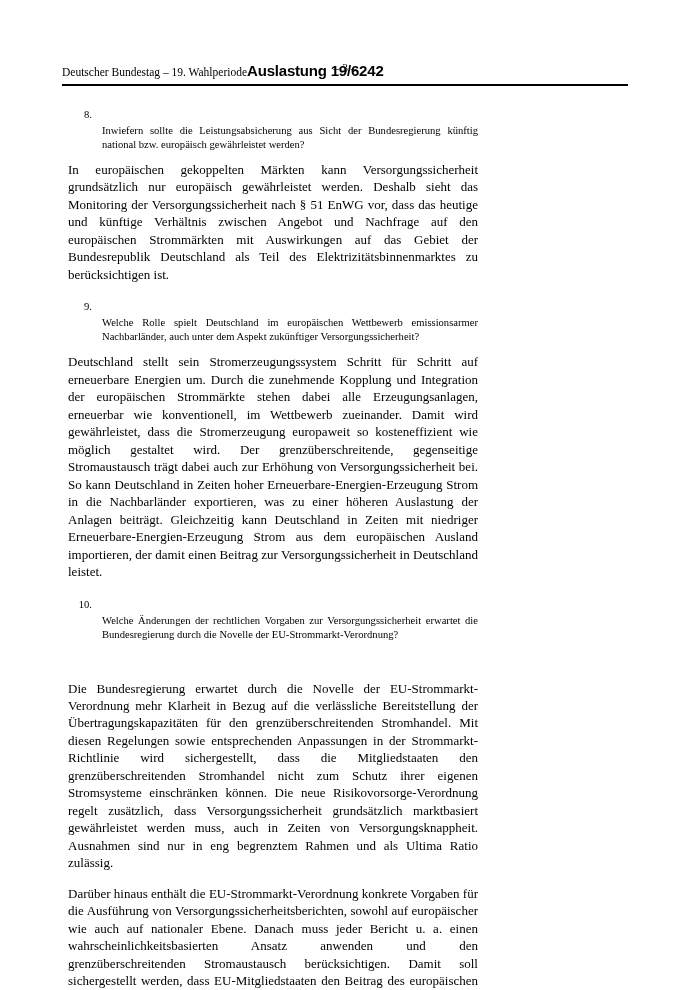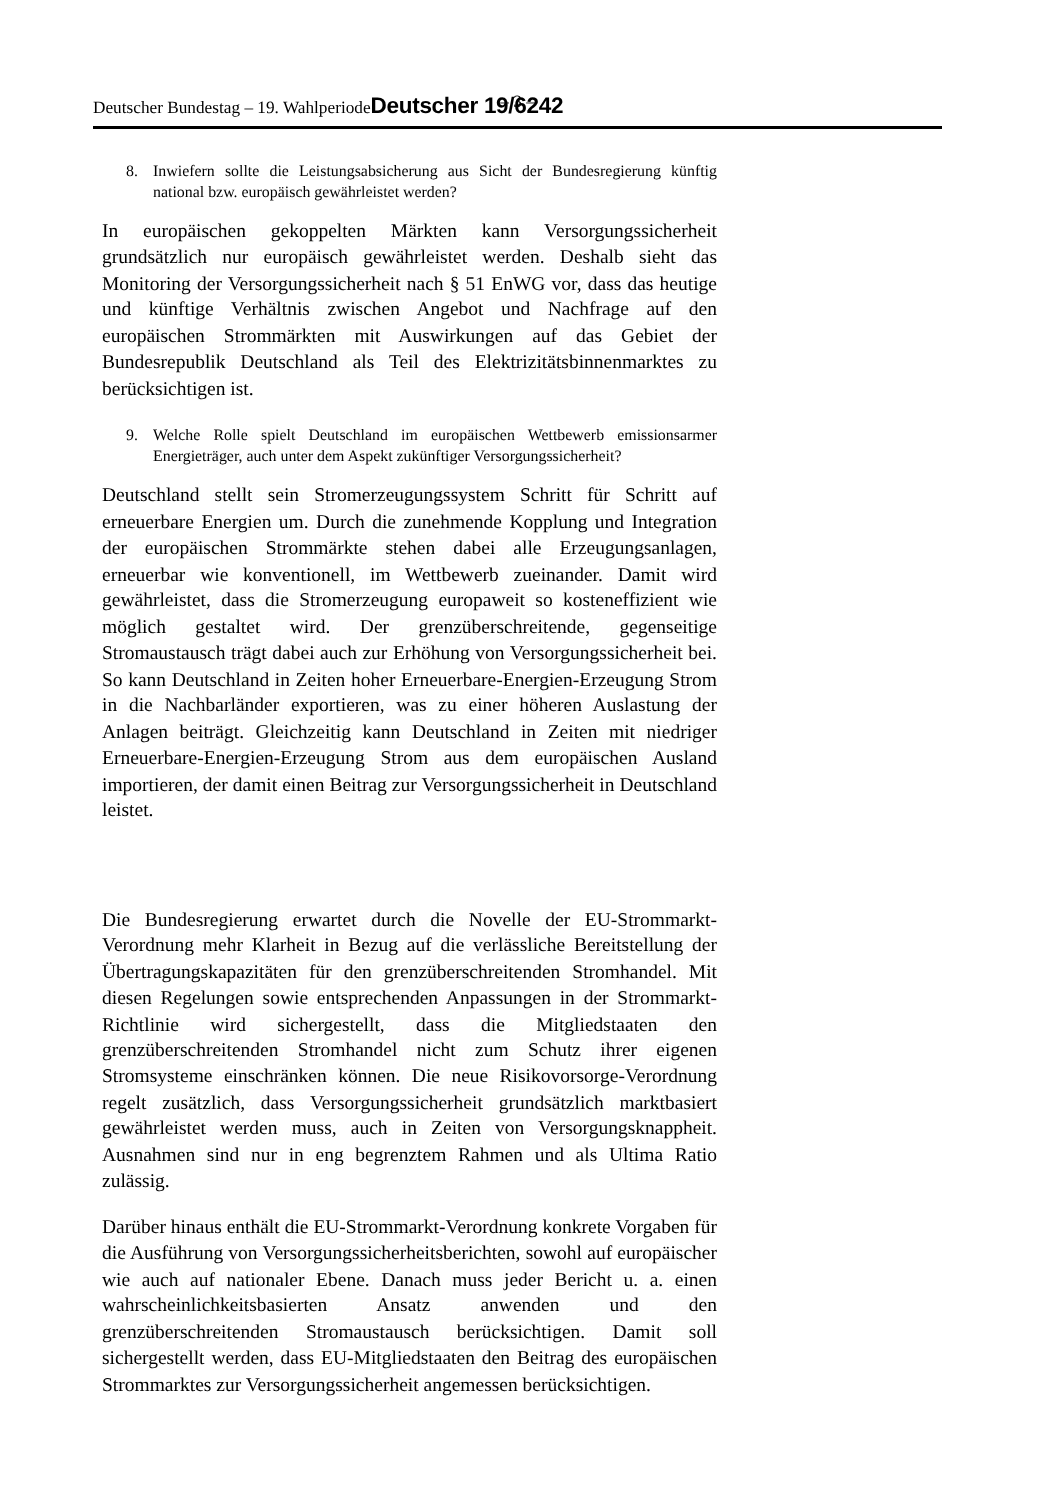--- a/index.html
+++ b/index.html
@@ -82,20 +82,21 @@
     width: 34px;
     flex: 0 0 34px;
     text-align: right;
     padding-right: 10px;
     box-sizing: border-box;
   }
   .question .qtext {
     flex: 1 1 auto;
     text-align: justify;
     text-justify: inter-word;
+    margin-top: 16px;
   }
   .para {
     font-size: 13px;
     line-height: 1.345;
     text-align: justify;
     text-justify: inter-word;
     margin: 0 0 11px 0;
     hyphens: manual;
   }
   .para.tight {
@@ -121,49 +122,53 @@
 </style>
 </head>
 <body>
 
 <div class="page">
 
   <div class="header">
     <div class="header-left">Deutscher Bundestag – 19. Wahlperiode</div>
     <div class="header-center">– 3 –</div>
     <div class="header-right">
-      <span class="ds-label">Deutscher</span>
+      <span class="ds-label">Auslastung</span>
       <span class="ds-num-light">19/6242</span>
     </div>
   </div>
   <div class="header-rule"></div>
 
   <div class="content">
 
     <div class="block">
       <div class="question">
         <div class="qnum">8.</div>
         <div class="qtext">Inwiefern sollte die Leistungsabsicherung aus Sicht der Bundesregierung künftig national bzw. europäisch gewährleistet werden?</div>
       </div>
       <p class="para">In europäischen gekoppelten Märkten kann Versorgungssicherheit grundsätzlich nur europäisch gewährleistet werden. Deshalb sieht das Monitoring der Versorgungssicherheit nach § 51 EnWG vor, dass das heutige und künftige Verhältnis zwischen Angebot und Nachfrage auf den europäischen Strommärkten mit Auswirkungen auf das Gebiet der Bundesrepublik Deutschland als Teil des Elektrizitätsbinnenmarktes zu berücksichtigen ist.</p>
     </div>
 
     <div class="spacer-q"></div>
 
     <div class="block">
       <div class="question">
         <div class="qnum">9.</div>
-        <div class="qtext">Welche Rolle spielt Deutschland im europäischen Wettbewerb emissionsarmer Energieträger, auch unter dem Aspekt zukünftiger Versorgungssicherheit?</div>
+        <div class="qtext">Welche Rolle spielt Deutschland im europäischen Wettbewerb emissionsarmer Nachbarländer, auch unter dem Aspekt zukünftiger Versorgungssicherheit?</div>
       </div>
       <p class="para">Deutschland stellt sein Stromerzeugungssystem Schritt für Schritt auf erneuerbare Energien um. Durch die zunehmende Kopplung und Integration der europäischen Strommärkte stehen dabei alle Erzeugungsanlagen, erneuerbar wie konventionell, im Wettbewerb zueinander. Damit wird gewährleistet, dass die Stromerzeugung europaweit so kosteneffizient wie möglich gestaltet wird. Der grenzüberschreitende, gegenseitige Stromaustausch trägt dabei auch zur Erhöhung von Versorgungssicherheit bei. So kann Deutschland in Zeiten hoher Erneuerbare-Energien-Erzeugung Strom in die Nachbarländer exportieren, was zu einer höheren Auslastung der Anlagen beiträgt. Gleichzeitig kann Deutschland in Zeiten mit niedriger Erneuerbare-Energien-Erzeugung Strom aus dem europäischen Ausland importieren, der damit einen Beitrag zur Versorgungssicherheit in Deutschland leistet.</p>
     </div>
 
     <div class="spacer-q"></div>
 
     <div class="block">
+      <div class="question">
+        <div class="qnum">10.</div>
+        <div class="qtext">Welche Änderungen der rechtlichen Vorgaben zur Versorgungssicherheit erwartet die Bundesregierung durch die Novelle der EU-Strommarkt-Verordnung?</div>
+      </div>
       <p class="para tight">Die Bundesregierung erwartet durch die Novelle der EU-Strommarkt-Verordnung mehr Klarheit in Bezug auf die verlässliche Bereitstellung der Übertragungskapazitäten für den grenzüberschreitenden Stromhandel. Mit diesen Regelungen sowie entsprechenden Anpassungen in der Strommarkt-Richtlinie wird sichergestellt, dass die Mitgliedstaaten den grenzüberschreitenden Stromhandel nicht zum Schutz ihrer eigenen Stromsysteme einschränken können. Die neue Risikovorsorge-Verordnung regelt zusätzlich, dass Versorgungssicherheit grundsätzlich marktbasiert gewährleistet werden muss, auch in Zeiten von Versorgungsknappheit. Ausnahmen sind nur in eng begrenztem Rahmen und als Ultima Ratio zulässig.</p>
       <p class="para">Darüber hinaus enthält die EU-Strommarkt-Verordnung konkrete Vorgaben für die Ausführung von Versorgungssicherheitsberichten, sowohl auf europäischer wie auch auf nationaler Ebene. Danach muss jeder Bericht u. a. einen wahrscheinlichkeitsbasierten Ansatz anwenden und den grenzüberschreitenden Stromaustausch berücksichtigen. Damit soll sichergestellt werden, dass EU-Mitgliedstaaten den Beitrag des europäischen Strommarktes zur Versorgungssicherheit angemessen berücksichtigen.</p>
     </div>
 
   </div>
 
   <div class="watermark">
     
   </div>
 

